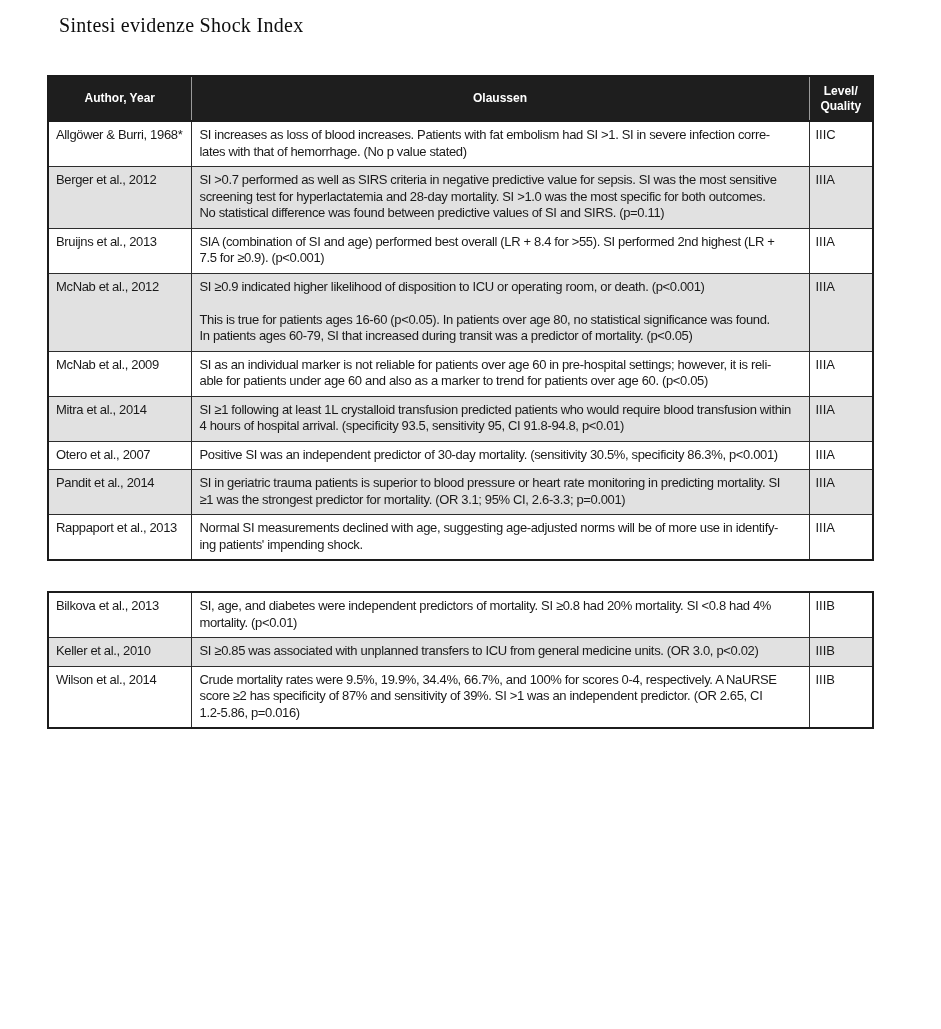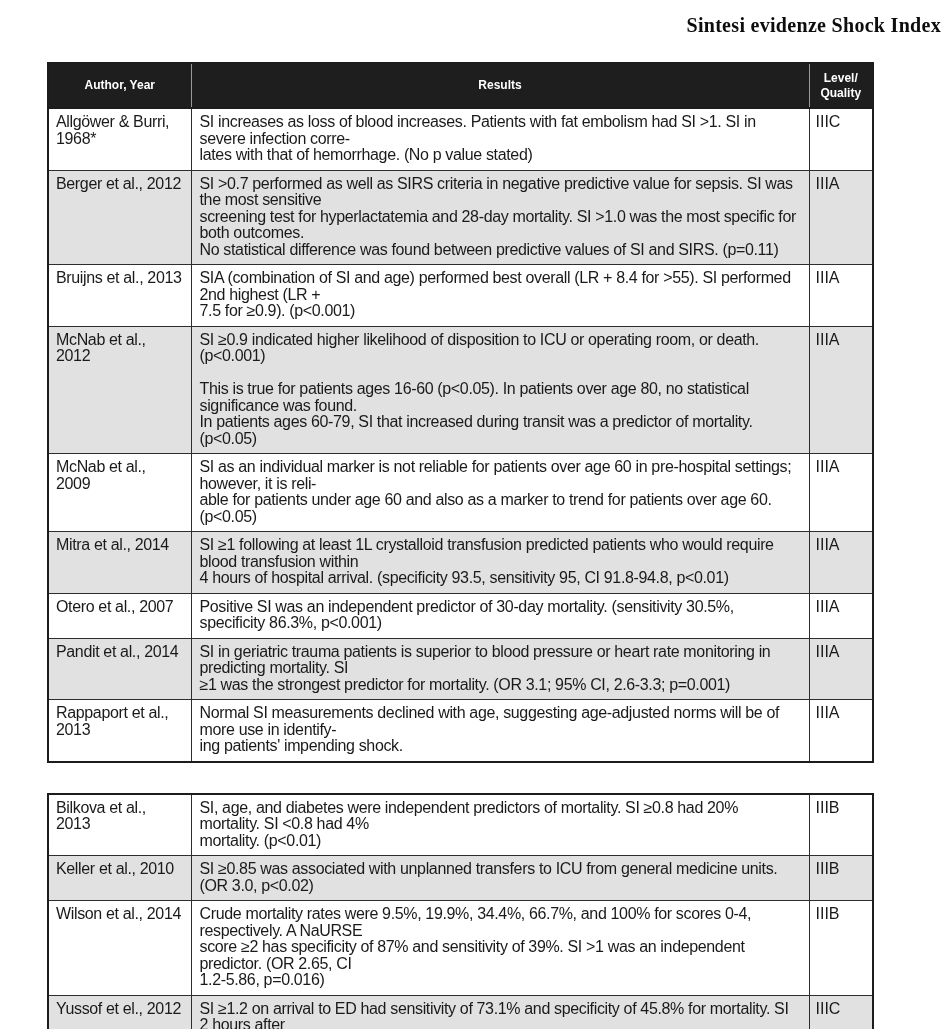--- a/index.html
+++ b/index.html
@@ -9,34 +9,33 @@
     background: #ffffff;
     font-family: "Liberation Sans", sans-serif;
   }
   .page {
     position: relative;
     width: 941px; height: 1029px;
     padding: 14px 0 0 47px;
   }
   .page-title {
     font-family: "Liberation Serif", serif;
-    font-weight: bold;
+    font-weight: normal;
     font-size: 20px;
     color: #0d0d0d;
     letter-spacing: 0.3px;
     margin: 0 0 0 12px;
-    text-align: right;
   }
   table.evi {
     border-collapse: collapse;
     table-layout: fixed;
     width: 825px;
     border: 2px solid #1c1c1c;
   }
-  table.evi.t1 { margin-top: 25px; border-radius: 10px; }
+  table.evi.t1 { margin-top: 38px; border-radius: 10px; }
   table.evi.t2 { margin-top: 30px; }
   col.c-author  { width: 143px; }
   col.c-results { width: 618px; }
   col.c-level   { width: 64px;  }
   th {
     background: #1e1e1e;
     color: #ffffff;
     font-size: 12px;
     font-weight: bold;
     text-align: center;
@@ -44,21 +43,21 @@
     height: 45px;
     line-height: 15px;
     white-space: pre-line;
     padding: 4px 4px;
     border-bottom: 2px solid #1c1c1c;
   }
   th + th { border-left: 1px solid #9a9a9a; }
   td {
     border: 1px solid #2d2d2d;
     vertical-align: top;
-    font-size: 16px;
+    font-size: 13px;
     line-height: 16.5px;
     letter-spacing: -0.35px;
     color: #1a1a1a;
     padding: 5px 8px 6px 8px;
     white-space: pre-line;
     overflow: hidden;
   }
   tbody tr:nth-child(even) td { background: #e1e1e1; }
   td.author-cell { padding-left: 7px; }
   td.level-cell  { letter-spacing: 0; padding-left: 6px; }
@@ -72,21 +71,21 @@
 
   <table class="evi t1">
     <colgroup>
         <col class="c-author">
         <col class="c-results">
         <col class="c-level">
       </colgroup>
     <thead>
       <tr>
         <th>Author, Year</th>
-        <th>Results</th>
+        <th>Olaussen</th>
         <th>Level/
 Quality</th>
       </tr>
     </thead>
     <tbody>
       <tr>
         <td class="author-cell">Allgöwer &amp; Burri, 1968*</td>
         <td class="results-cell">SI increases as loss of blood increases. Patients with fat embolism had SI &gt;1. SI in severe infection corre-
 lates with that of hemorrhage. (No p value stated)</td>
         <td class="level-cell">IIIC</td>
@@ -162,22 +161,16 @@
         <td class="results-cell">SI ≥0.85 was associated with unplanned transfers to ICU from general medicine units. (OR 3.0, p&lt;0.02)</td>
         <td class="level-cell">IIIB</td>
       </tr>
       <tr>
         <td class="author-cell">Wilson et al., 2014</td>
         <td class="results-cell">Crude mortality rates were 9.5%, 19.9%, 34.4%, 66.7%, and 100% for scores 0-4, respectively. A NaURSE
 score ≥2 has specificity of 87% and sensitivity of 39%. SI &gt;1 was an independent predictor. (OR 2.65, CI
 1.2-5.86, p=0.016)</td>
         <td class="level-cell">IIIB</td>
       </tr>
-      <tr>
-        <td class="author-cell">Yussof et el., 2012</td>
-        <td class="results-cell">SI ≥1.2 on arrival to ED had sensitivity of 73.1% and specificity of 45.8% for mortality. SI 2 hours after
-arrival had sensitivity of 80.8% and specificity of 79.2 for mortality. (p&lt;0.05)</td>
-        <td class="level-cell">IIIC</td>
-      </tr>
     </tbody>
   </table>
 
 </div>
 
 </body></html>

